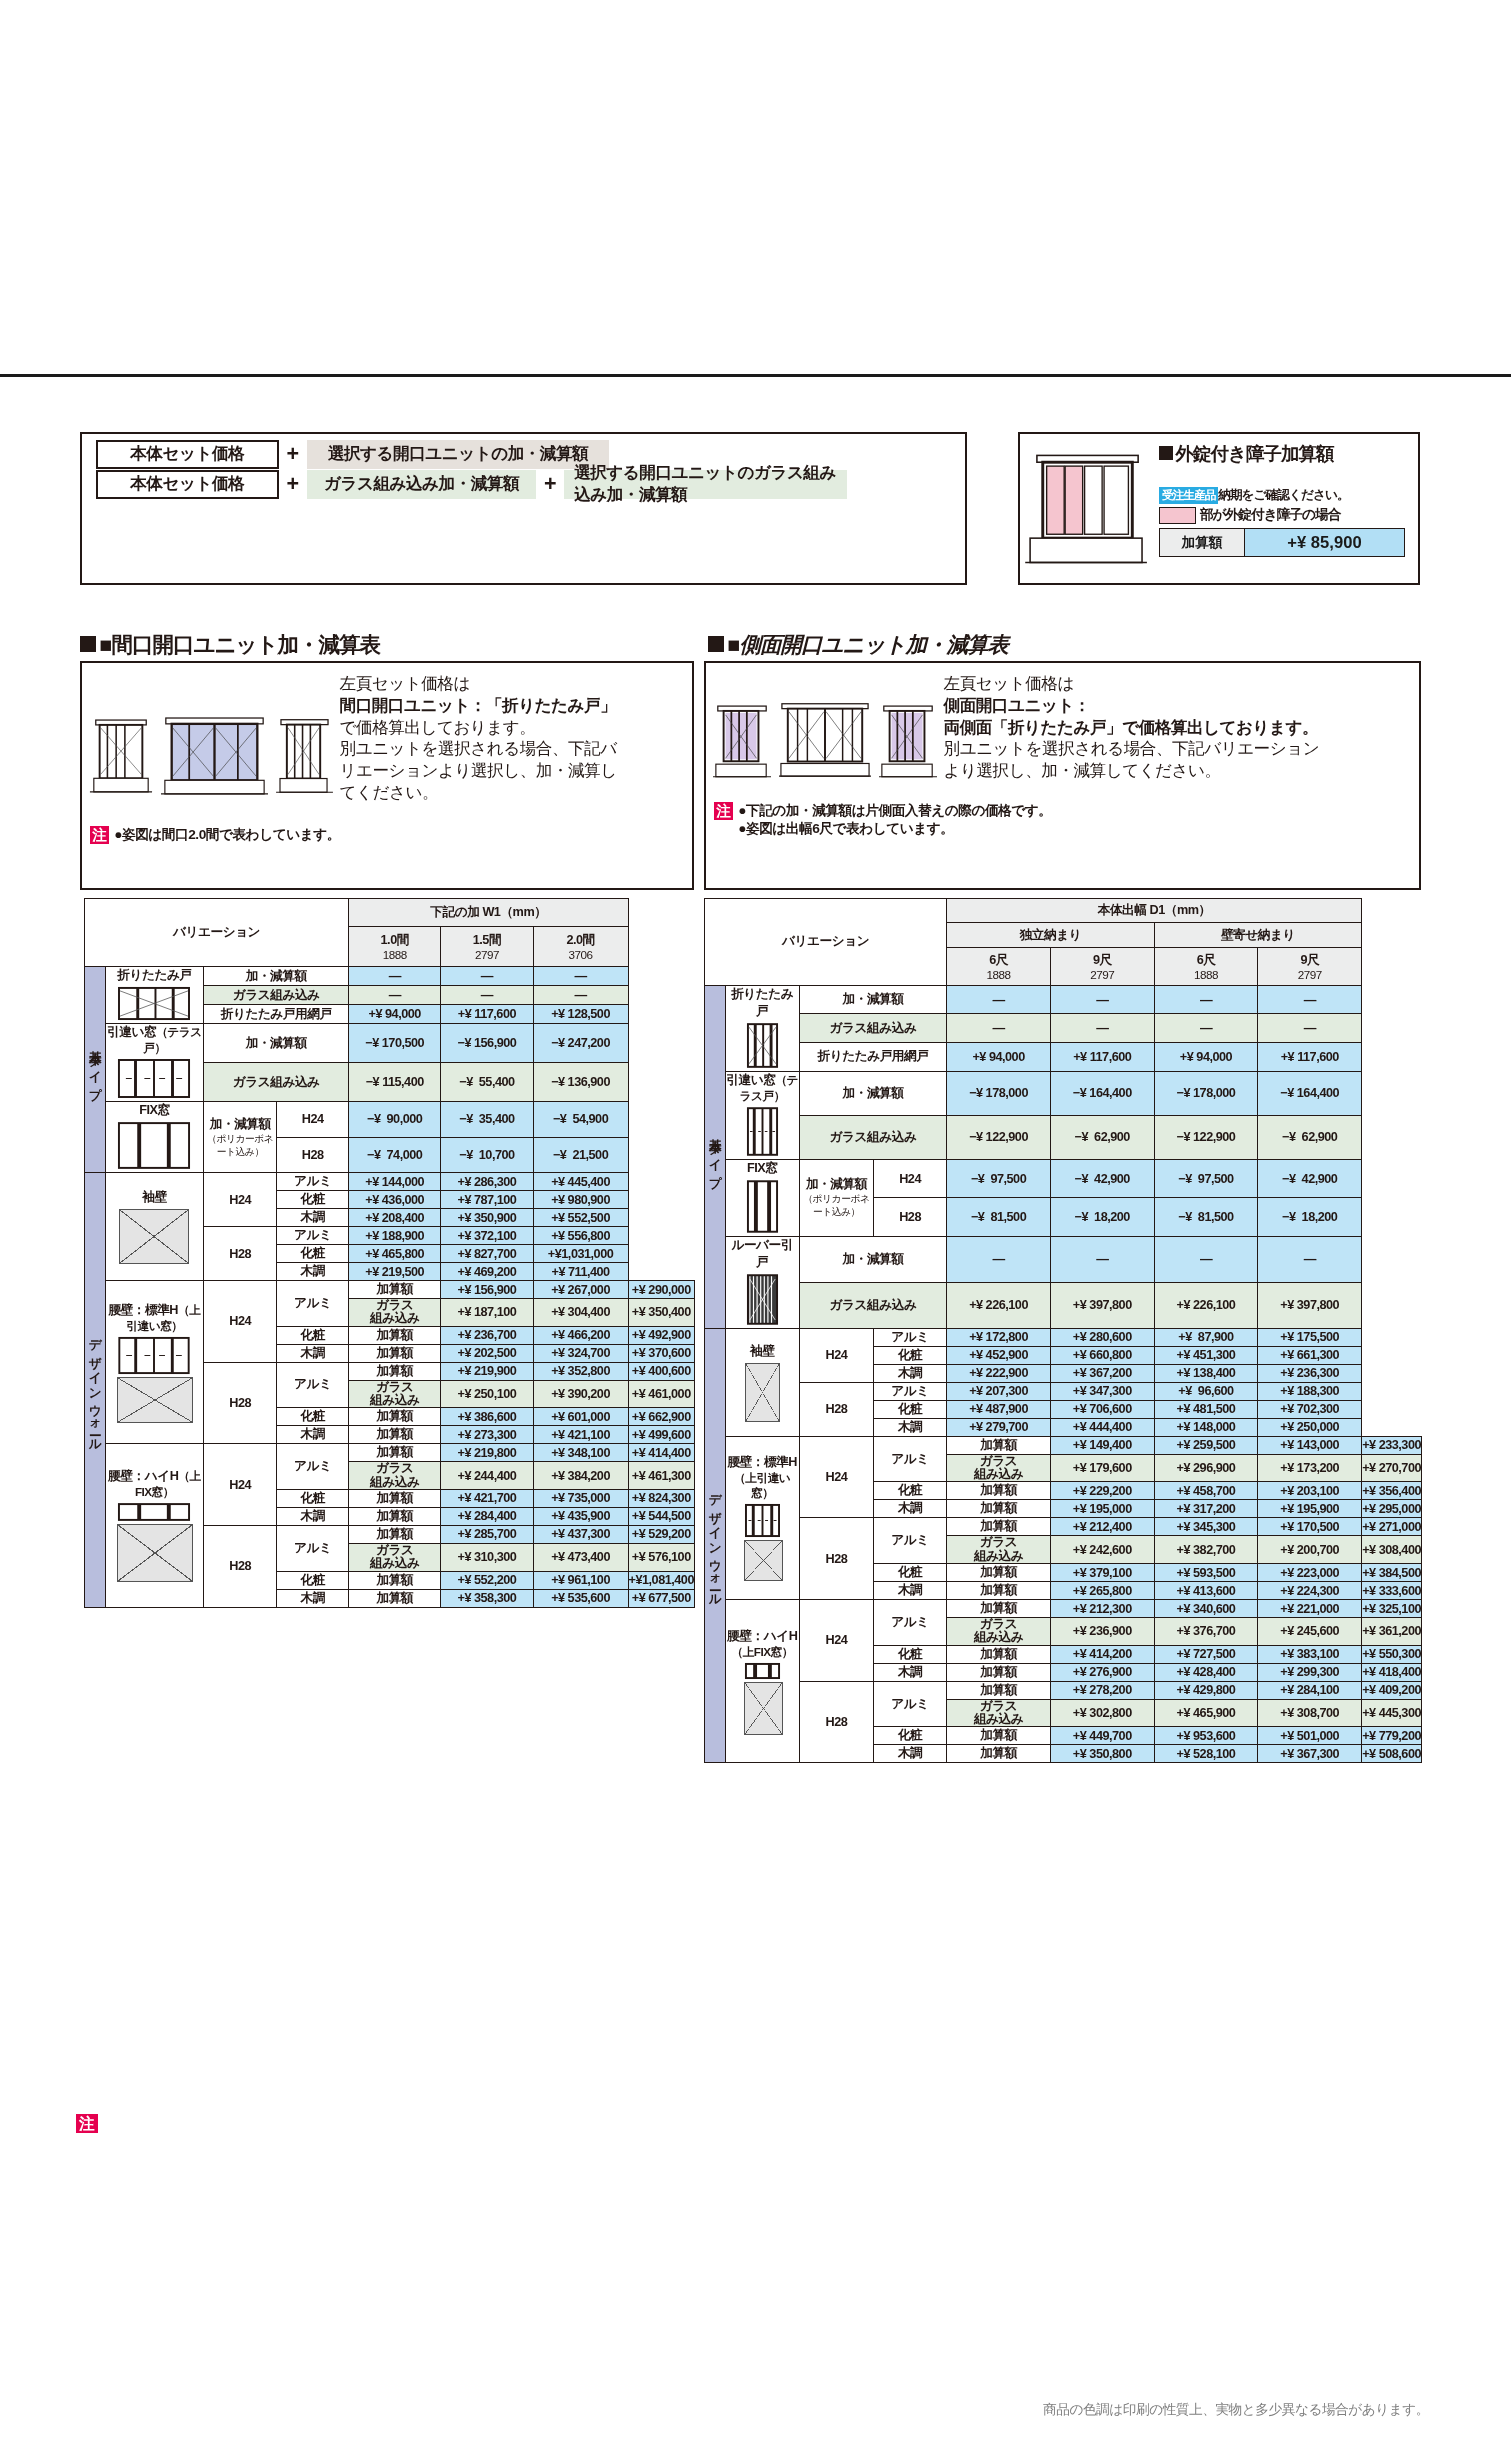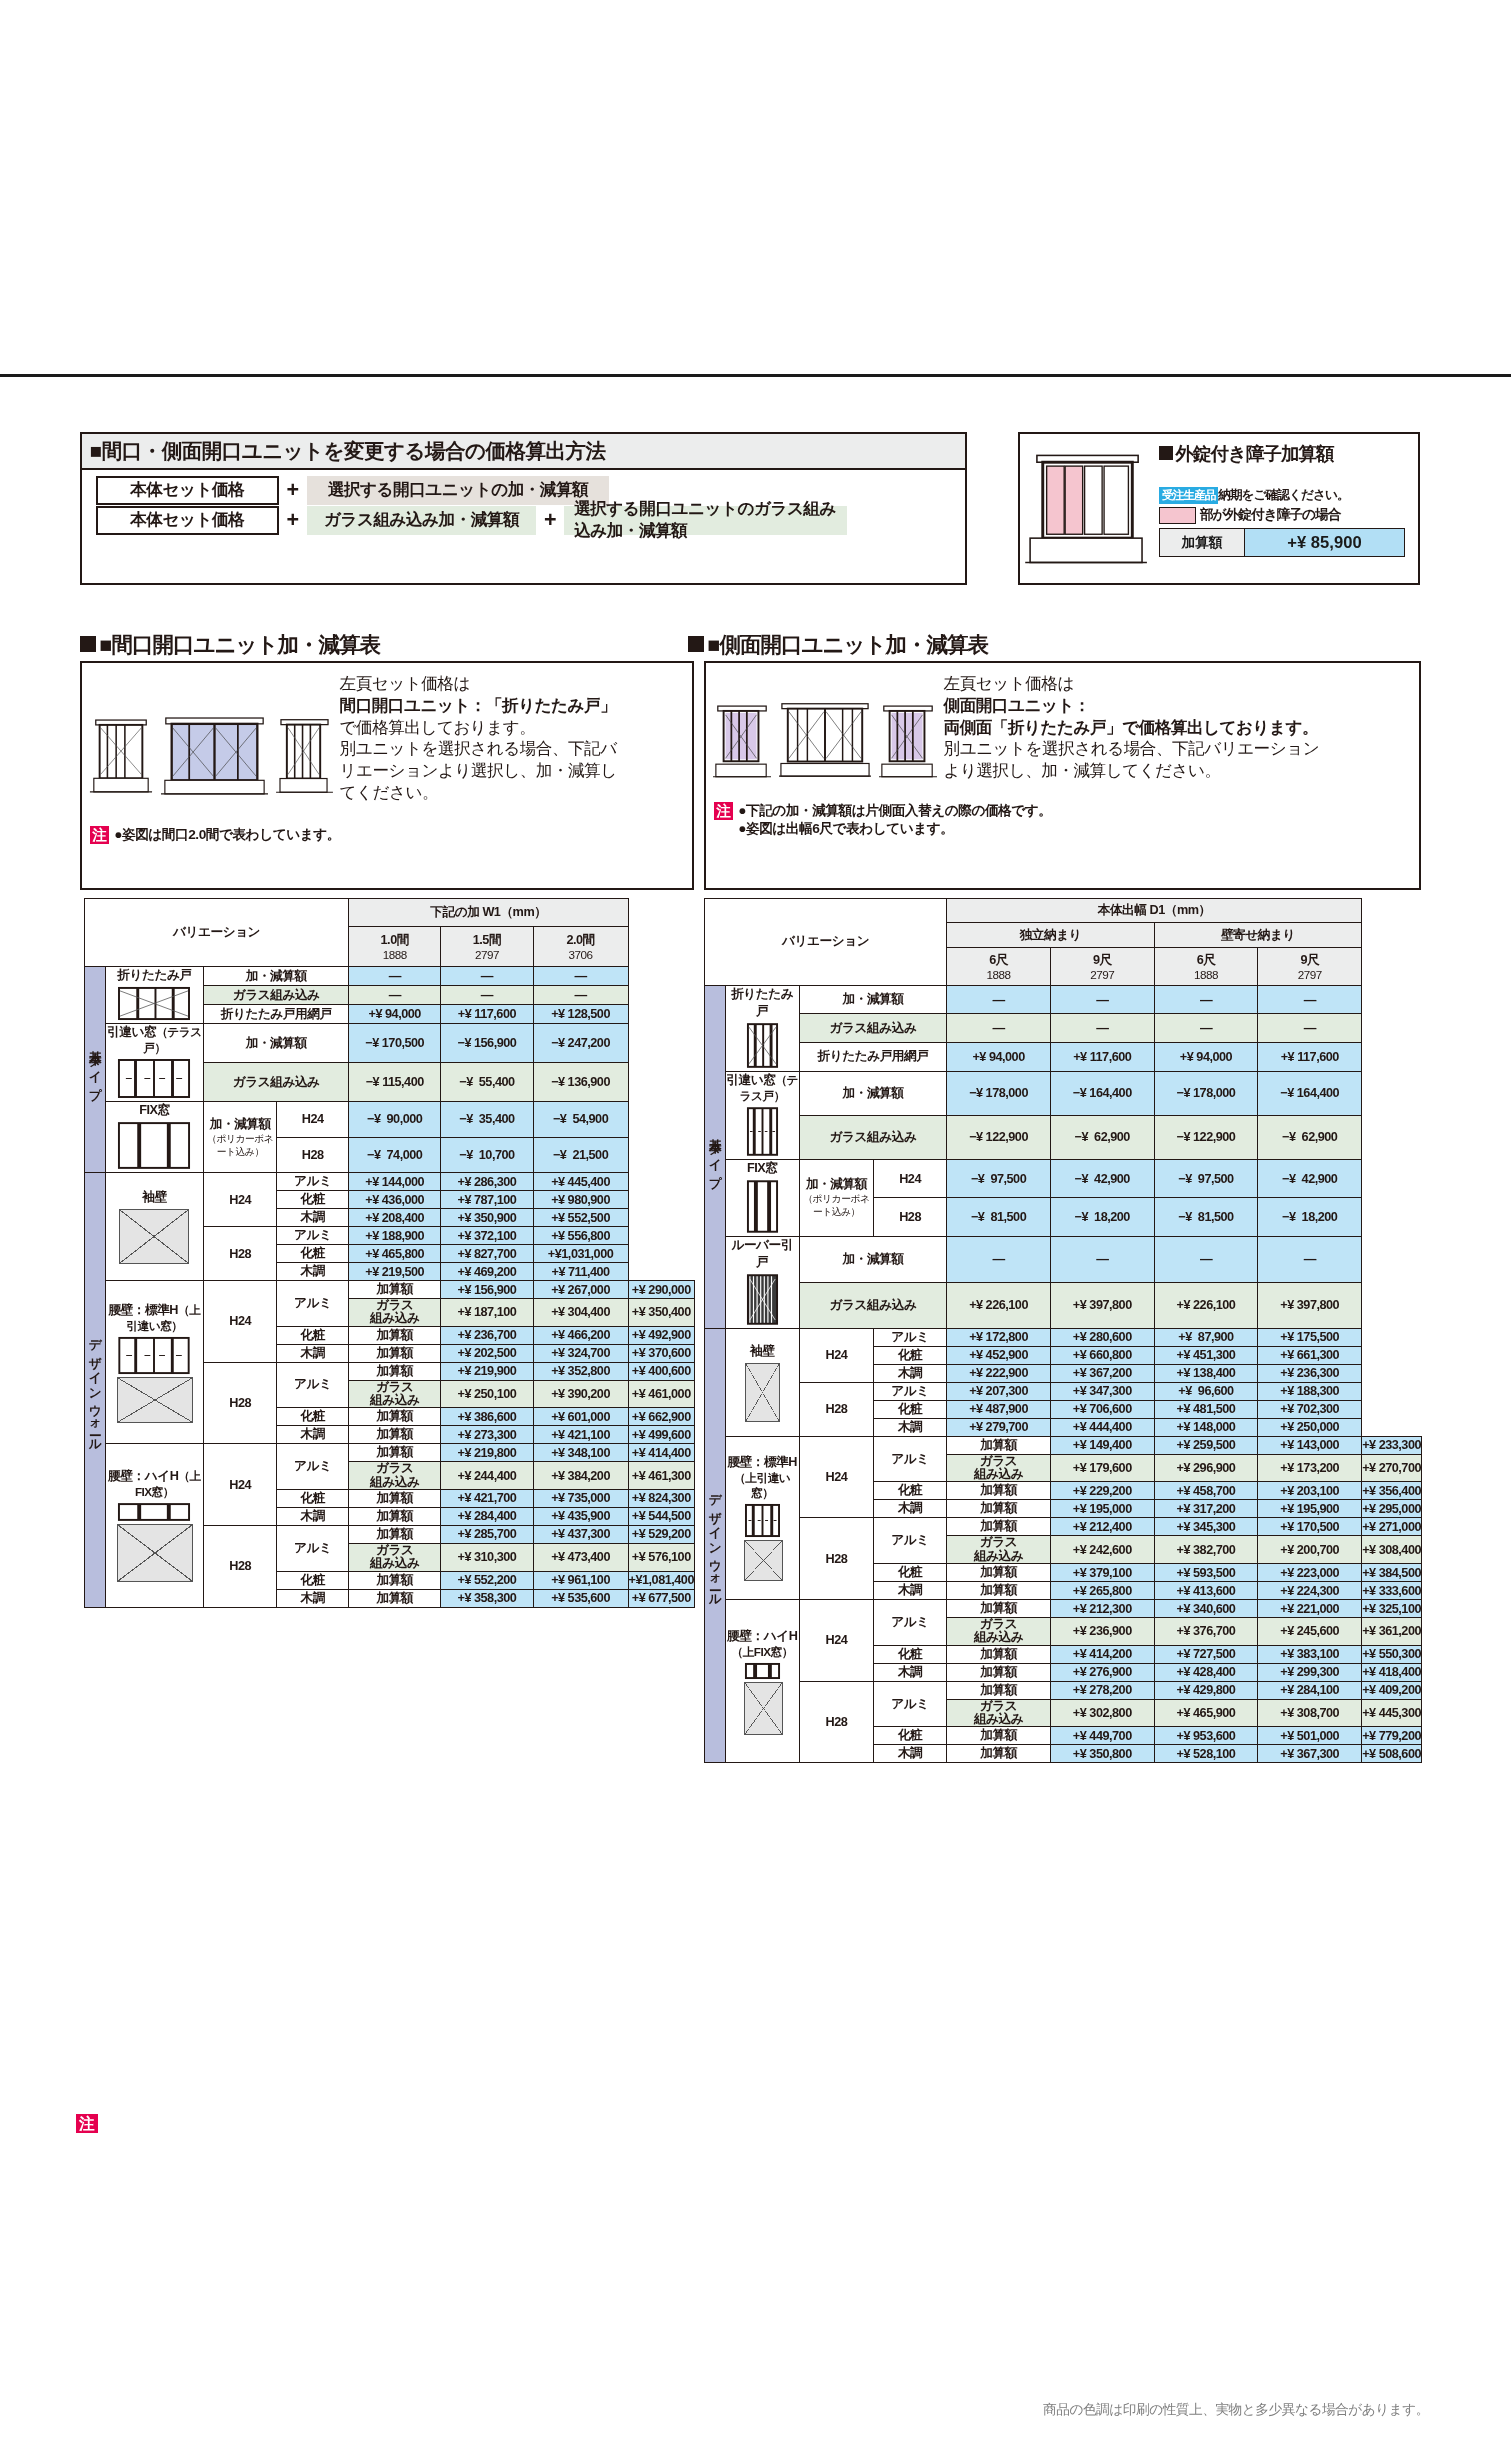--- a/index.html
+++ b/index.html
@@ -112,21 +112,20 @@
   .bottom-note{position:absolute;right:83px;top:2401px;font-size:13.7px;color:#7f7f7f;letter-spacing:-0.5px;}
 </style>
 </head>
 <body>
 
 <div class="page">
 
   <div class="rule-top"></div>
 
   <div class="calc-box">
-    <div class="calc-title">■間口・側面開口ユニットを変更する場合の価格算出方法</div>
     <div class="calc-row">
       <div class="chip" style="width:183px">本体セット価格</div>
       <div class="plus">+</div>
       <div class="chip grey" style="width:302px">選択する開口ユニットの加・減算額</div>
     </div>
     <div class="calc-row" style="padding-top:1px">
       <div class="chip" style="width:183px">本体セット価格</div>
       <div class="plus">+</div>
       <div class="chip green" style="width:229px">ガラス組み込み加・減算額</div>
       <div class="plus">+</div>
@@ -216,21 +215,21 @@
         <div>リエーションより選択し、加・減算し</div>
         <div>てください。</div>
       </div>
     </div>
     <div class="note-row" style="margin-top:17.6px">
       <div class="note-badge">注</div>
       <div class="note-txt">●姿図は間口2.0間で表わしています。</div>
     </div>
   </div>
 
-  <div class="sec-title" style="left:688px;top:630px;">
+  <div class="sec-title" style="left:708px;top:630px;font-style:italic;">
     <span class="sq"></span><span>■側面開口ユニット加・減算表</span>
   </div>
 
   <div class="intro" style="left:704px;top:661px;width:717px;height:229px;">
     <div class="intro-body">
       <div class="intro-figs">
         <svg width="60" height="98" viewBox="0 0 62 100">
           <rect x="6" y="16" width="50" height="5" fill="#fff" stroke="#231815" stroke-width="1.3"></rect>
           <rect x="12" y="21" width="36" height="52" fill="#fff" stroke="#231815" stroke-width="2"></rect>
           <rect x="14" y="23" width="32" height="48" fill="#d8c8e8"></rect>

